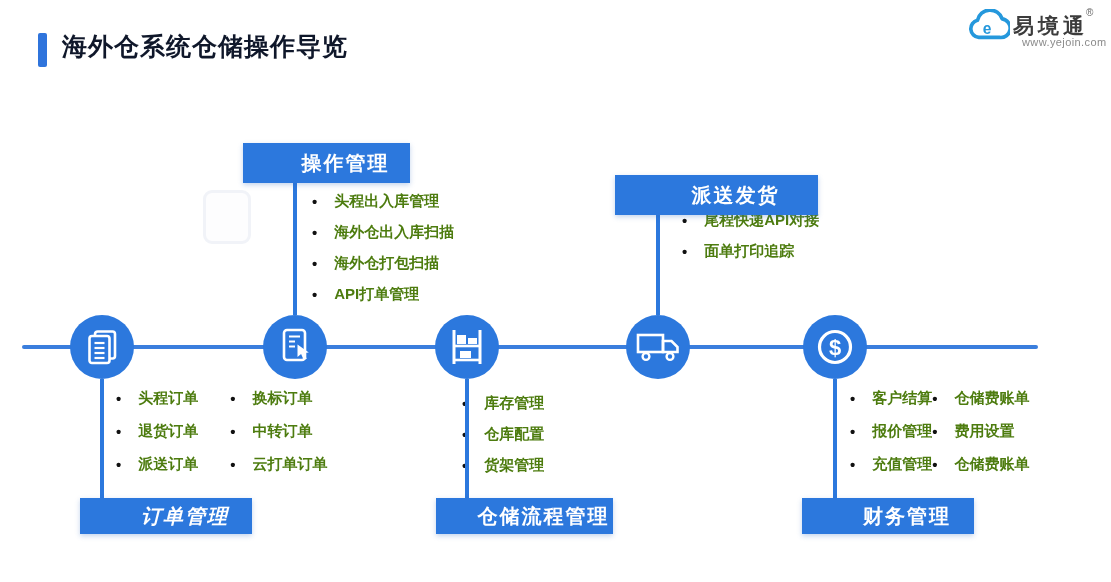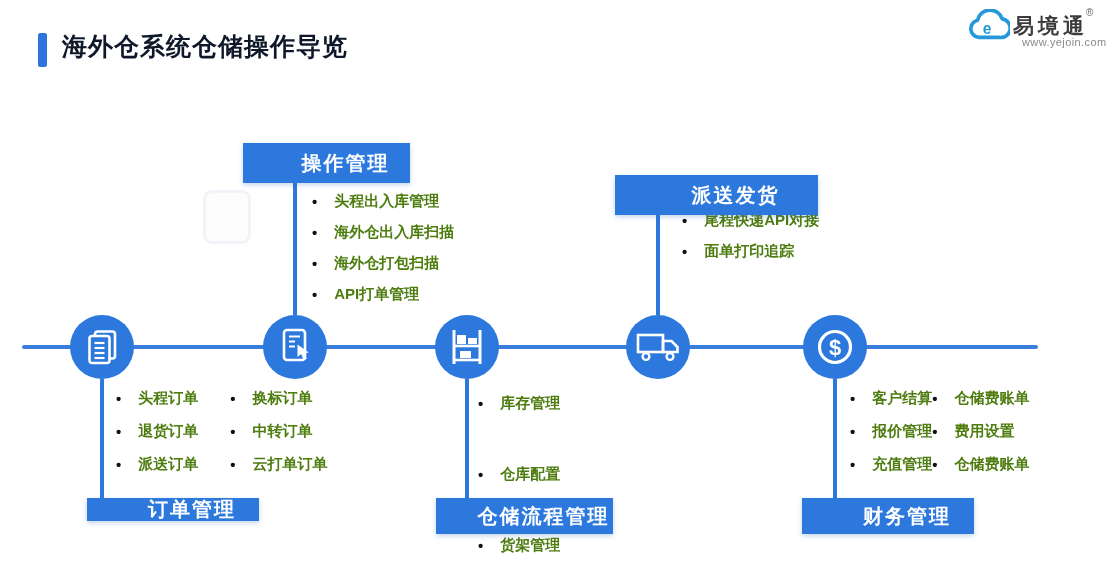--- a/index.html
+++ b/index.html
@@ -110,21 +110,21 @@
   <div class="abs circle" style="left:803px;">
     <svg width="40" height="40" viewBox="0 0 40 40">
       <circle cx="20" cy="20" r="15.5" fill="none" stroke="#fff" stroke-width="3.2"></circle>
       <text x="20" y="28" text-anchor="middle" font-size="22" font-weight="bold" fill="#fff">$</text>
     </svg>
   </div>
 
   <div class="abs box" style="left:243px; top:143px; width:167px; height:40px;">操作管理</div>
   <div class="abs box" style="left:615px; top:143px; width:203px; height:40px;margin-top:32px;">派送发货</div>
 
-  <div class="abs box" style="left:87px; top:498px; width:172px; height:23px;">订单管理</div>
+  <div class="abs box" style="left:80px; top:498px; width:172px; height:36px;font-style:italic;">订单管理</div>
   <div class="abs box" style="left:436px; top:498px; width:177px; height:36px;">仓储流程管理</div>
   <div class="abs box" style="left:802px; top:498px; width:172px; height:36px;">财务管理</div>
 
   <div class="abs list" style="left:312px; top:186px;">
     <div class="li">
         <span>头程出入库管理</span>
       </div>
     <div class="li">
         <span>海外仓出入库扫描</span>
       </div>
@@ -163,21 +163,21 @@
         </div>
       <div class="li">
           <span>中转订单</span>
         </div>
       <div class="li">
           <span>云打单订单</span>
         </div>
     </div>
   </div>
 
-  <div class="abs list" style="left:478px; top:388px;gap:40px;">
+  <div class="abs list" style="left:462px; top:388px;">
     <div class="li">
         <span>库存管理</span>
       </div>
     <div class="li">
         <span>仓库配置</span>
       </div>
     <div class="li">
         <span>货架管理</span>
       </div>
   </div>

